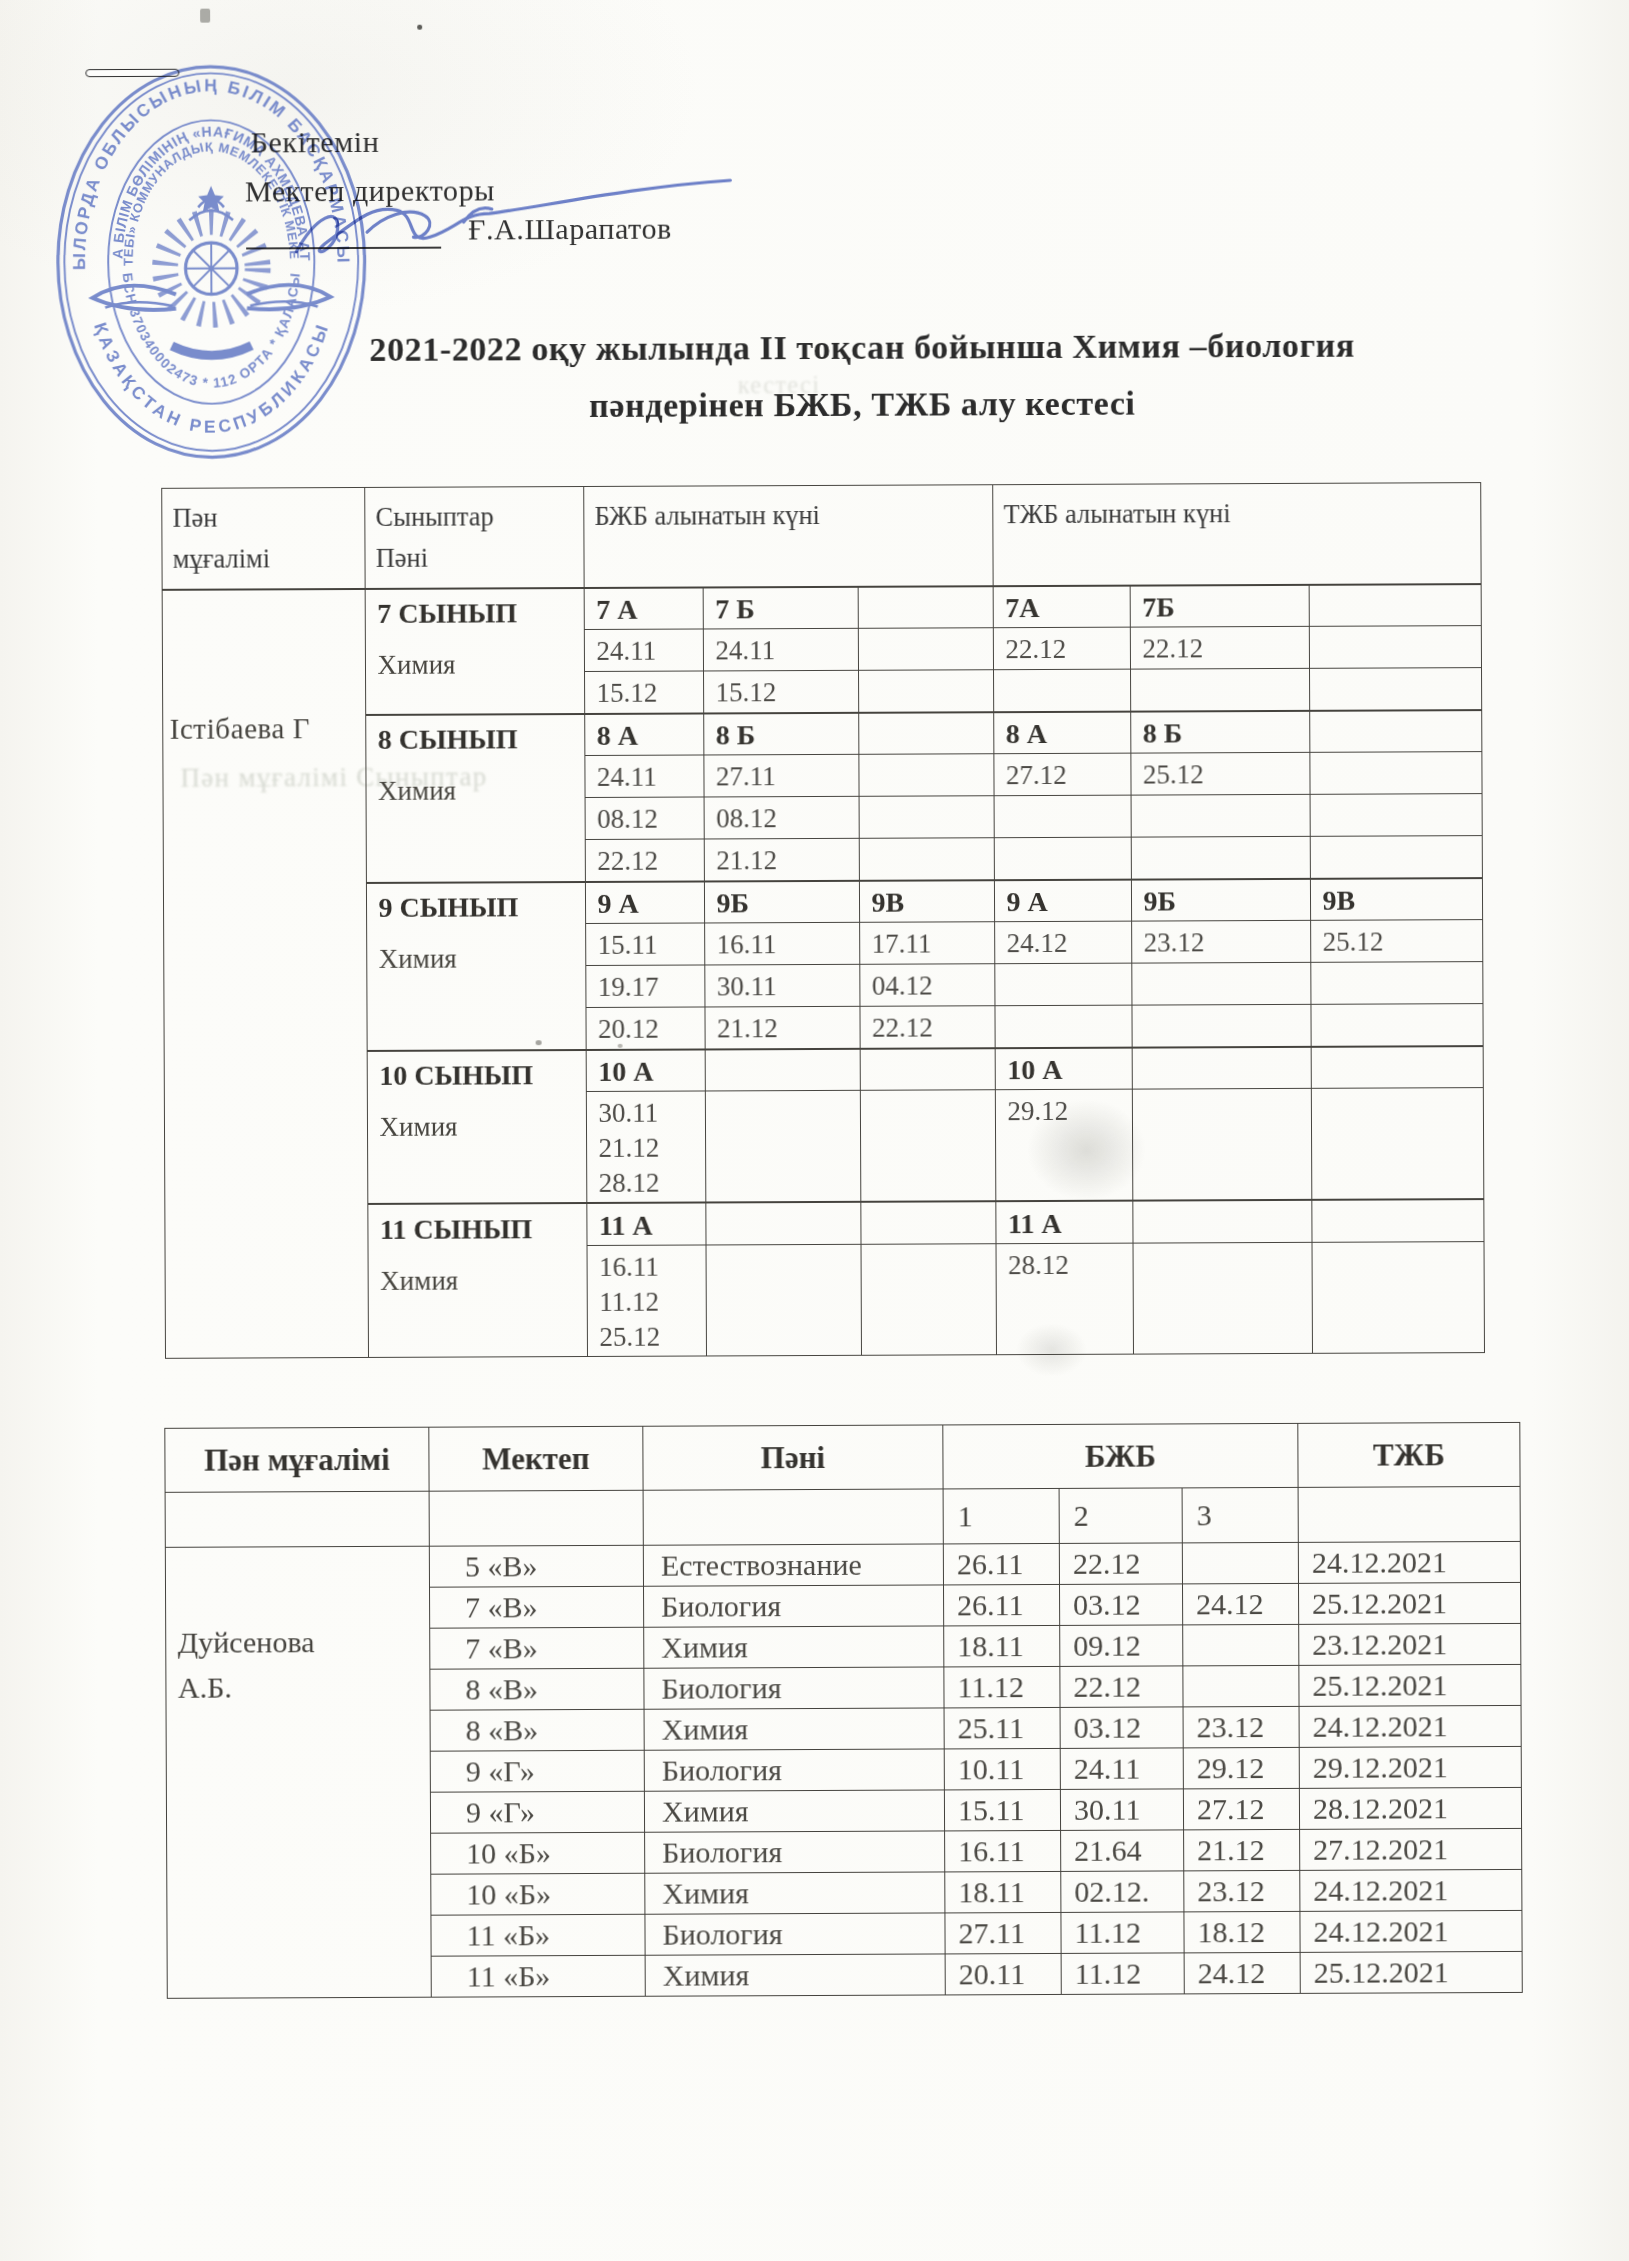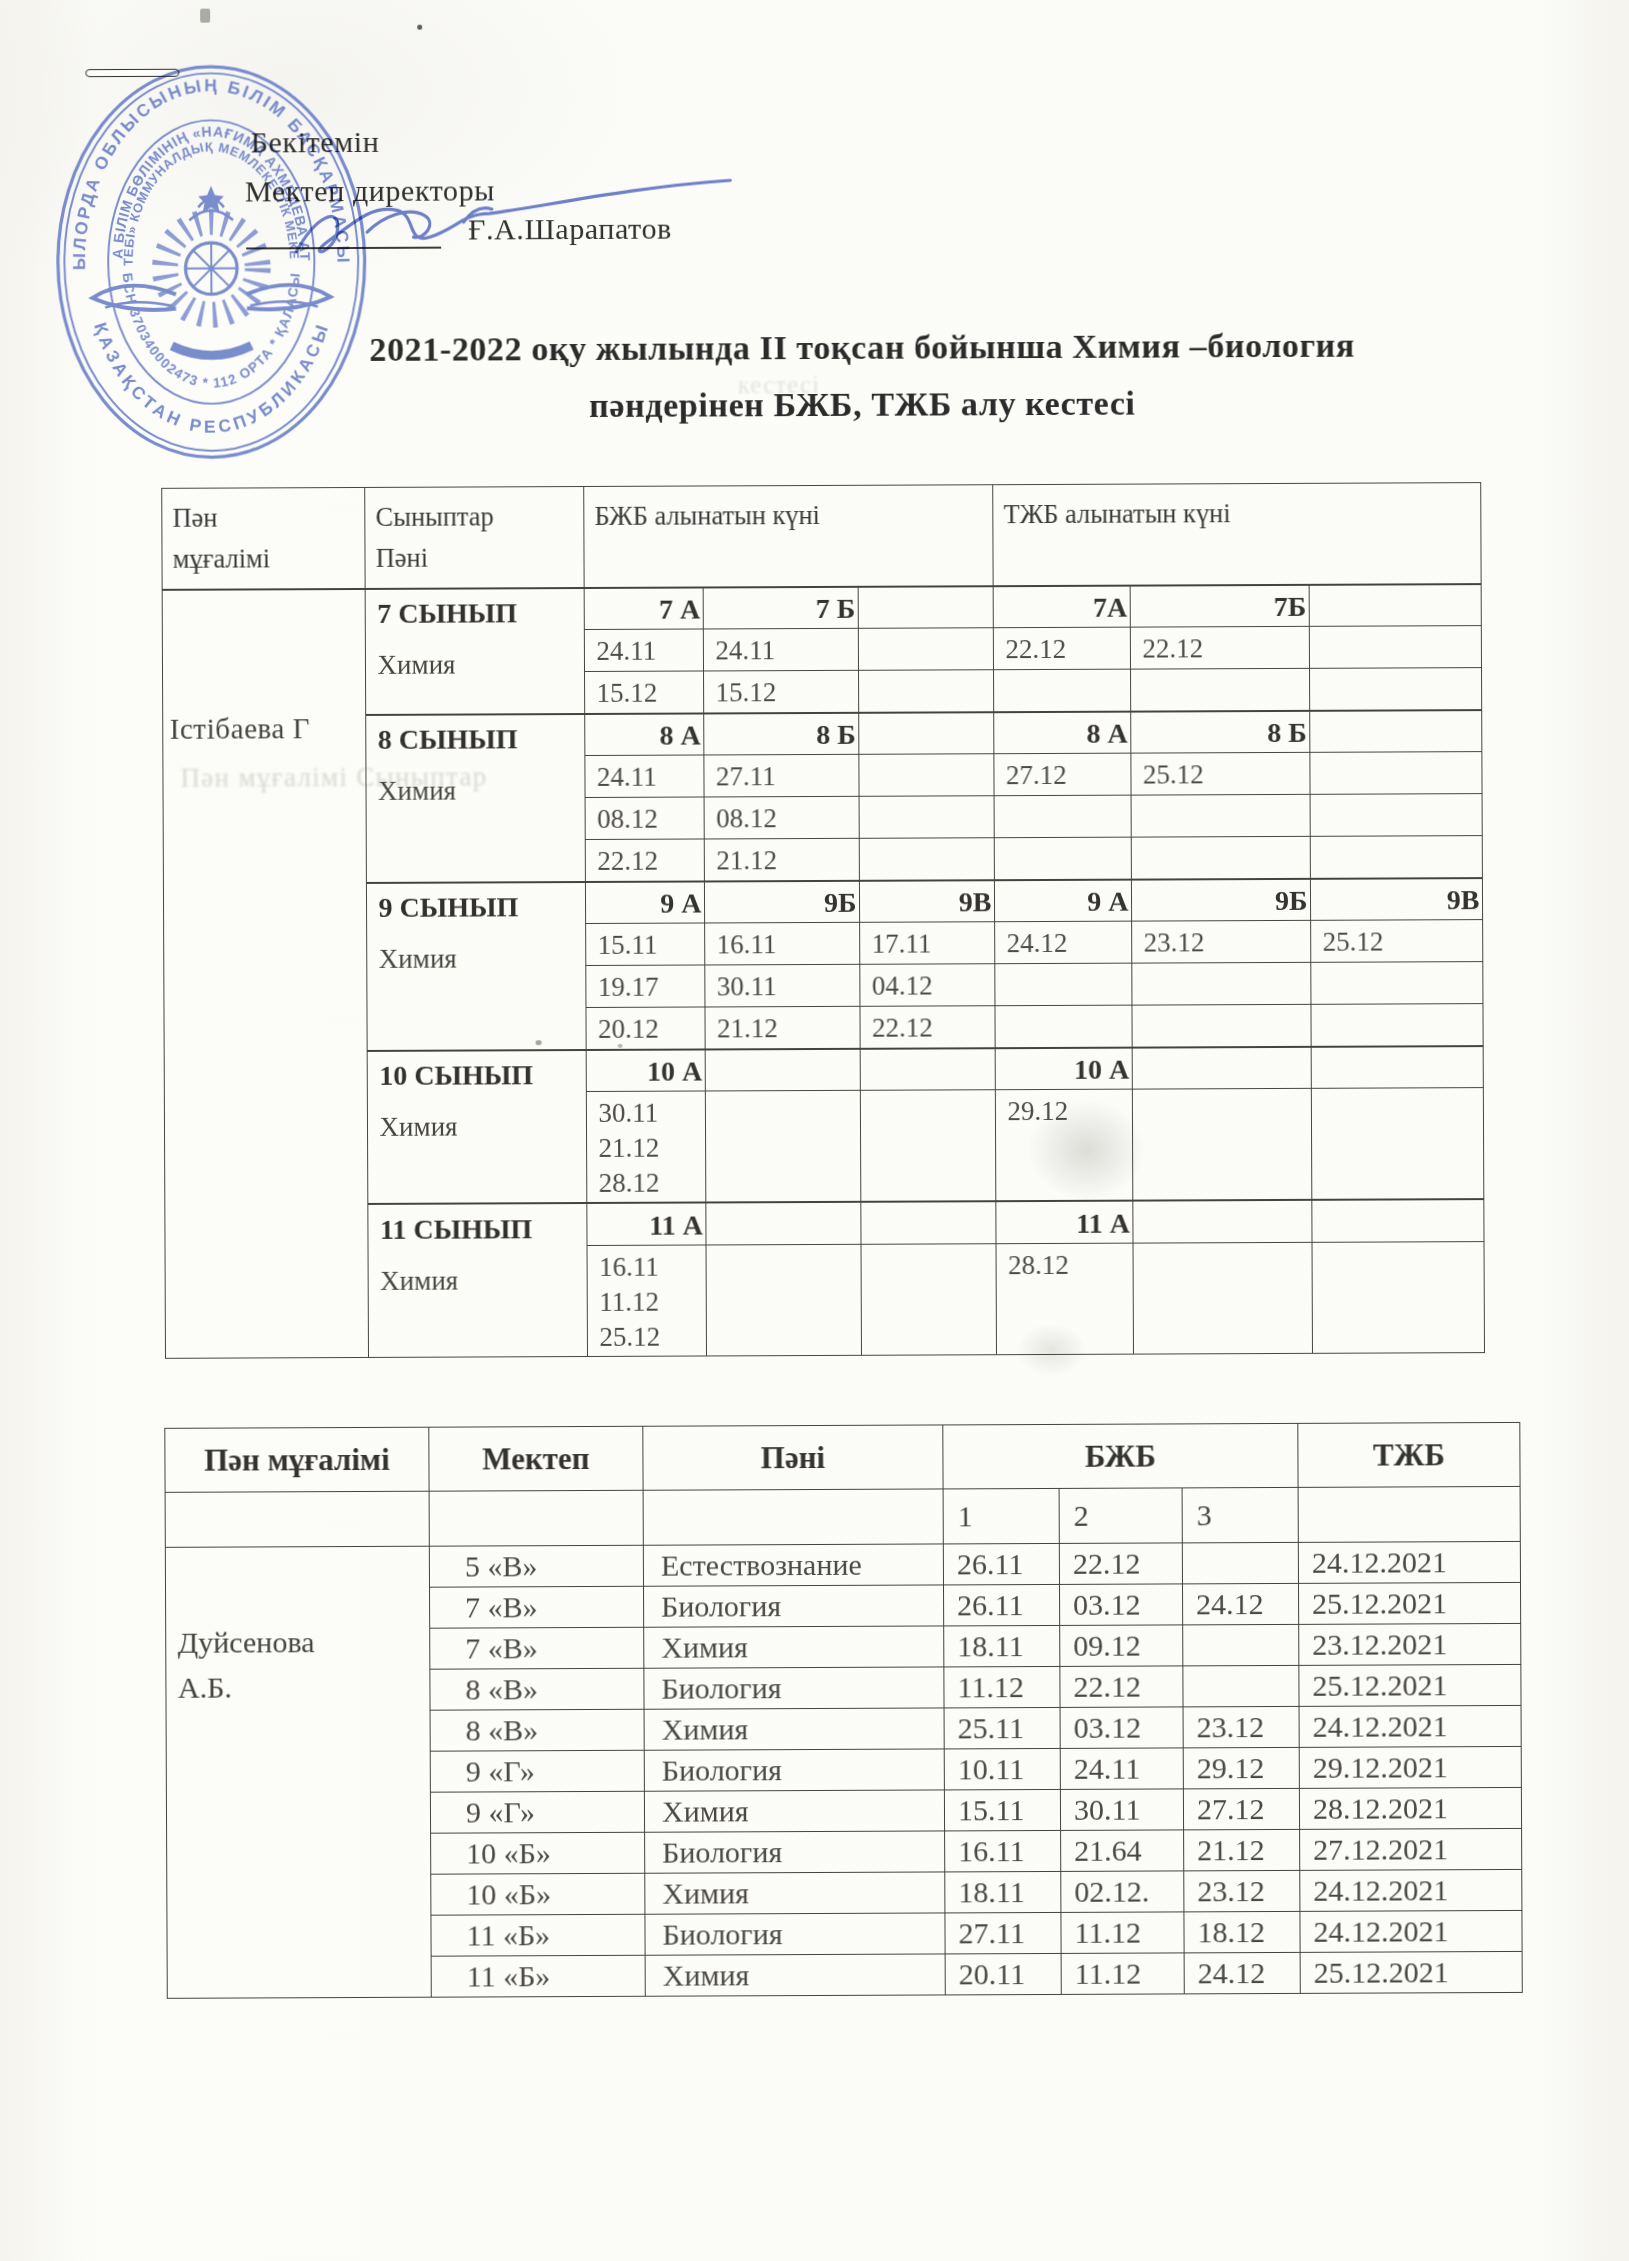--- a/index.html
+++ b/index.html
@@ -39,21 +39,21 @@
   td,th{border:1.3px solid #474540;vertical-align:top;overflow:hidden;
         font-weight:normal;text-align:left;box-sizing:border-box;}
   #t1{left:164px;top:485px;width:1319px;}
   #t1 th{font-size:26.4px;line-height:41px;padding:9px 3.9px 3.9px 10.3px;white-space:pre-line;color:#3a3a3a;}
   #t1 thead tr{height:101px;}
   #t1 thead th{border-bottom:2.6px solid #45433e;}
   #t1 tbody tr{height:42px;}
   #t1 tbody tr.tall{height:108px;}
   #t1 tbody tr.sec-top td{border-top:2.6px solid #45433e;}
   #t1 td{font-size:27px;color:#4d4b47;padding:3.9px 2.6px 1.3px 11.6px;white-space:pre-line;line-height:35px;}
-  #t1 td.cls{font-weight:bold;color:#35332f;font-size:28px;text-align:right;}
+  #t1 td.cls{font-weight:bold;color:#35332f;font-size:28px;}
   #t1 td.teacher{font-size:29px;color:#45433e;padding:121px 1.3px 0 6.4px;letter-spacing:0.6px;}
   #t1 td.classcell{padding-top:6.4px;}
   .cls-name{font-weight:bold;font-size:28px;color:#33312d;}
   .cls-subj{font-size:27px;margin-top:17px;color:#47453f;}
 
   #t2{left:163px;top:1425px;width:1355px;}
   #t2 td,#t2 th{border:1.3px solid #44423d;}
   #t2 thead tr.h1{height:64px;}
   #t2 thead tr.h2{height:55px;}
   #t2 thead th{font-size:31px;font-weight:bold;color:#35332f;text-align:center;vertical-align:middle;padding:0;}

